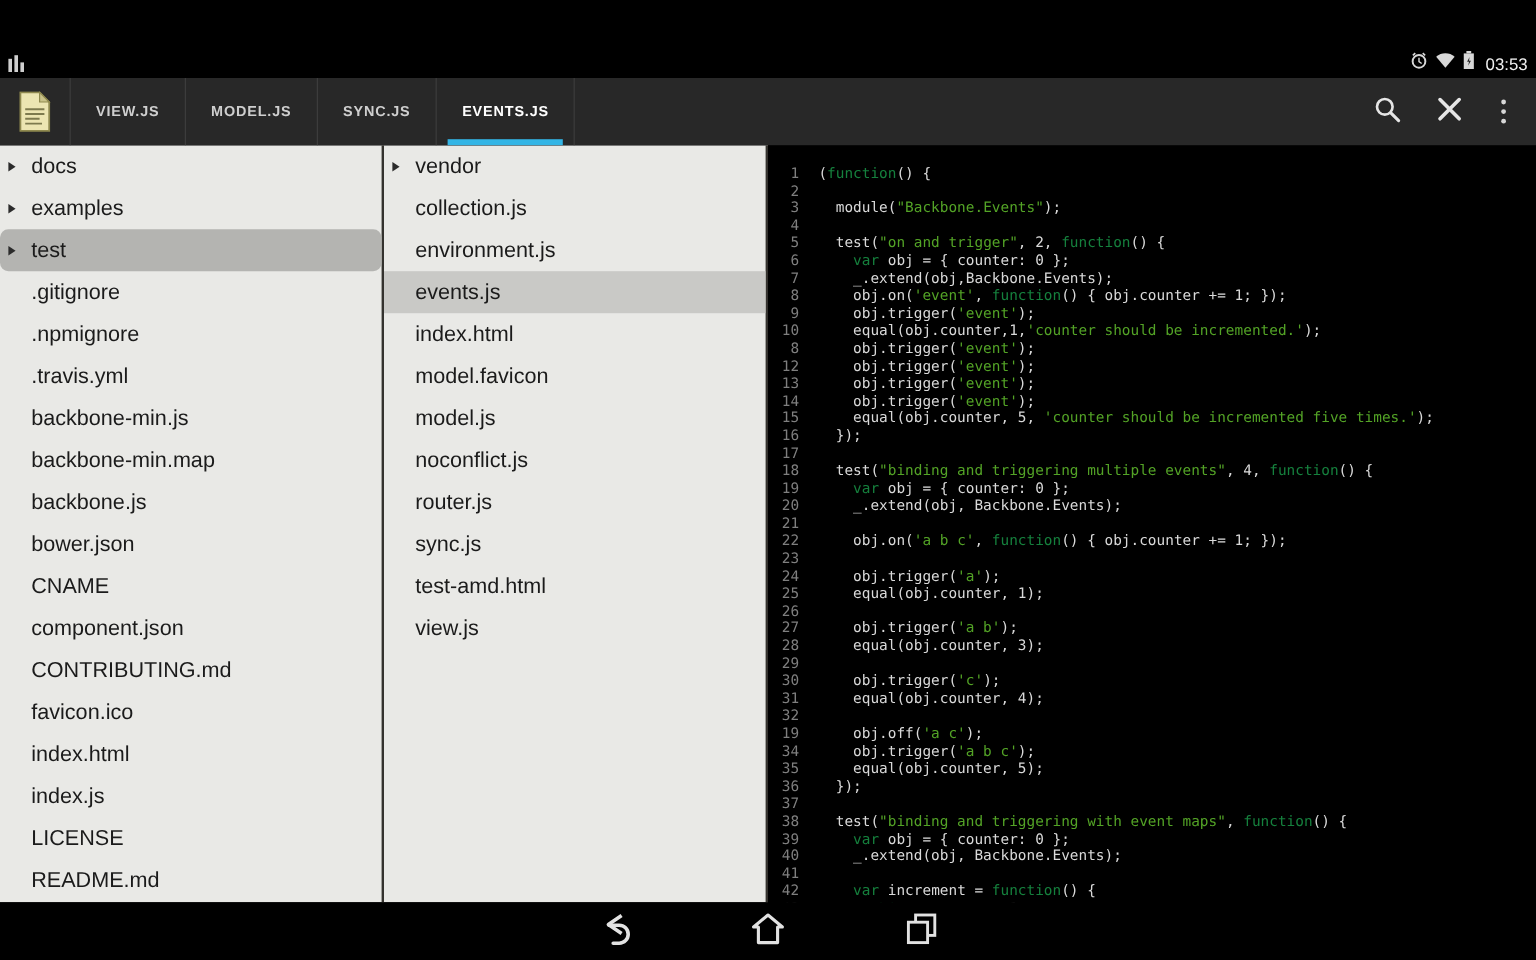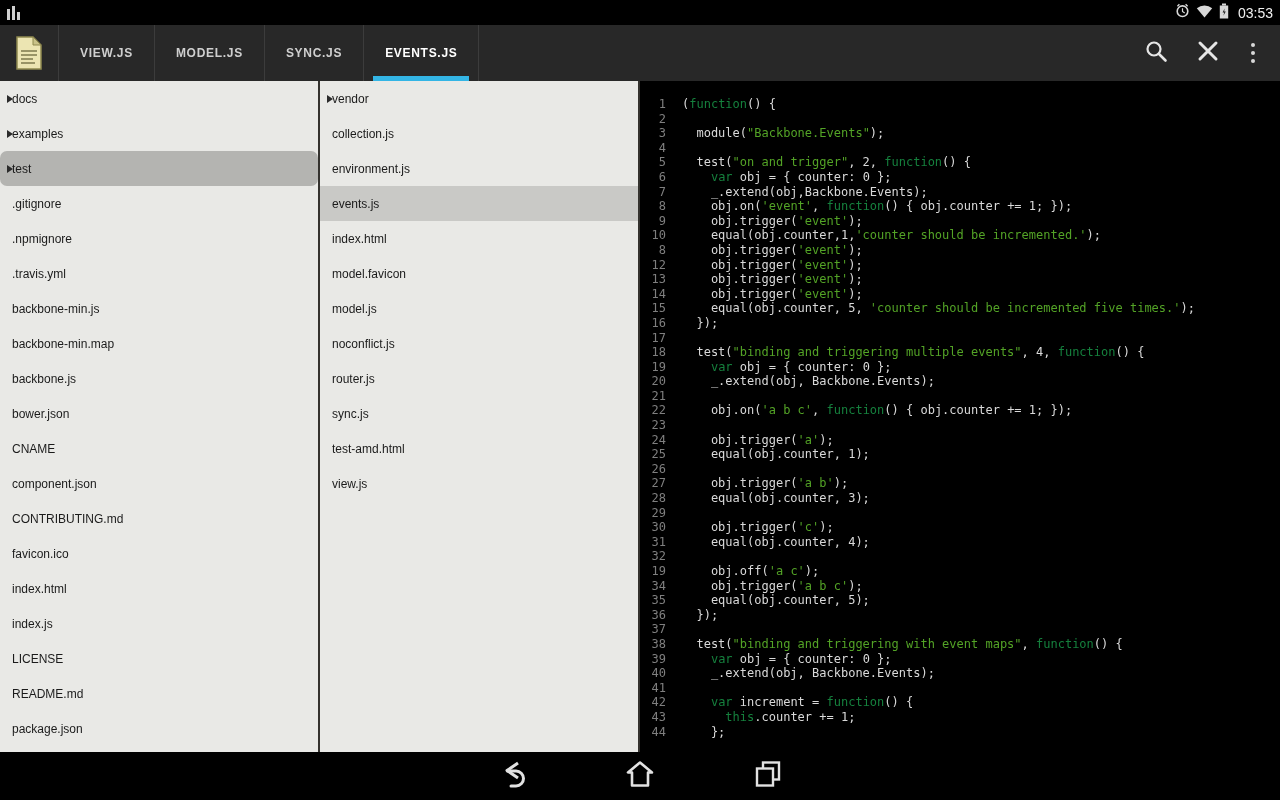--- a/index.html
+++ b/index.html
@@ -1,20 +1,20 @@
 <!DOCTYPE html>
 <html><head>
 <meta charset="utf-8">
 <style>
   * { margin:0; padding:0; box-sizing:border-box; }
   html,body { width:1280px; height:800px; background:#000; font-family:"Liberation Sans",sans-serif; }
   .screen { position:relative; width:1280px; height:800px; overflow:hidden; background:#000; display:flex; flex-direction:column; }
 
   
-  .status-bar { height:25px; background:#000; display:flex; align-items:center; justify-content:space-between; padding:0 7px; }
+  .status-bar { height:25px; background:#000; display:flex; align-items:center; justify-content:space-between; padding:0 7px;margin-top:40px; }
   .sb-left { display:flex; align-items:flex-end; gap:2px; height:14px; }
   .eq-bar { width:3px; background:#cfcfcf; display:inline-block; }
   .sb-right { display:flex; align-items:center; gap:6px; }
   .sb-time { font-size:14px; color:#f0f0f0; margin-left:3px; }
 
   
   .action-bar { height:56px; background:#282828; display:flex; align-items:stretch; position:relative; flex-shrink:0; }
   .app-icon { width:58px; display:flex; align-items:center; justify-content:center; }
   .tabs { display:flex; align-items:stretch; }
   .tab { position:relative; display:flex; align-items:center; padding:0 21px; color:#cfcfcf; font-size:12px; font-weight:bold; letter-spacing:0.7px; border-left:1px solid #3c3c3c; cursor:pointer; }
@@ -22,21 +22,21 @@
   .tab.active { color:#ffffff; }
   .tab.active::after { content:""; position:absolute; left:9px; right:9px; bottom:0; height:5px; background:#33b5e5; }
   .ab-actions { margin-left:auto; display:flex; align-items:center; padding-right:8px; }
   .ab-btn { width:52px; height:56px; display:flex; align-items:center; justify-content:center; cursor:pointer; }
   .dots { display:flex; flex-direction:column; gap:4px; }
   .dot { width:4px; height:4px; border-radius:50%; background:#d8d8d8; }
 
   
   .content { flex:1; display:flex; overflow:hidden; }
   .panel { width:320px; background:#e9e9e6; overflow:hidden; flex-shrink:0; border-right:2px solid #34322e; }
-  .row { height:35px; display:flex; align-items:center; padding-left:12px; font-size:12px; color:#1b1b1b; position:relative; cursor:pointer; white-space:nowrap; }
+  .row { height:35px; display:flex; align-items:center; padding-left:26px; font-size:18px; color:#1b1b1b; position:relative; cursor:pointer; white-space:nowrap; }
   .tri { position:absolute; left:7px; top:50%; transform:translateY(-50%); width:0; height:0; border-top:4.5px solid transparent; border-bottom:4.5px solid transparent; border-left:6px solid #2b2b2b; }
   .row.sel-dark { background:#b4b4b1;border-radius:7px; }
   .row.sel-light { background:#c9c9c6; }
 
   
   .editor { flex:1; background:#000; overflow:hidden; padding-top:16px; font-family:"DejaVu Sans Mono","Liberation Mono",monospace; font-size:12px; line-height:14.6px; cursor:text; }
   .code-line { display:flex; white-space:pre; }
   .ln { width:42px; text-align:right; padding-right:16px; color:#7f7f7f; flex-shrink:0; }
   .tok-p { color:#d9d9d9; }
   .tok-k { color:#15803d; }

